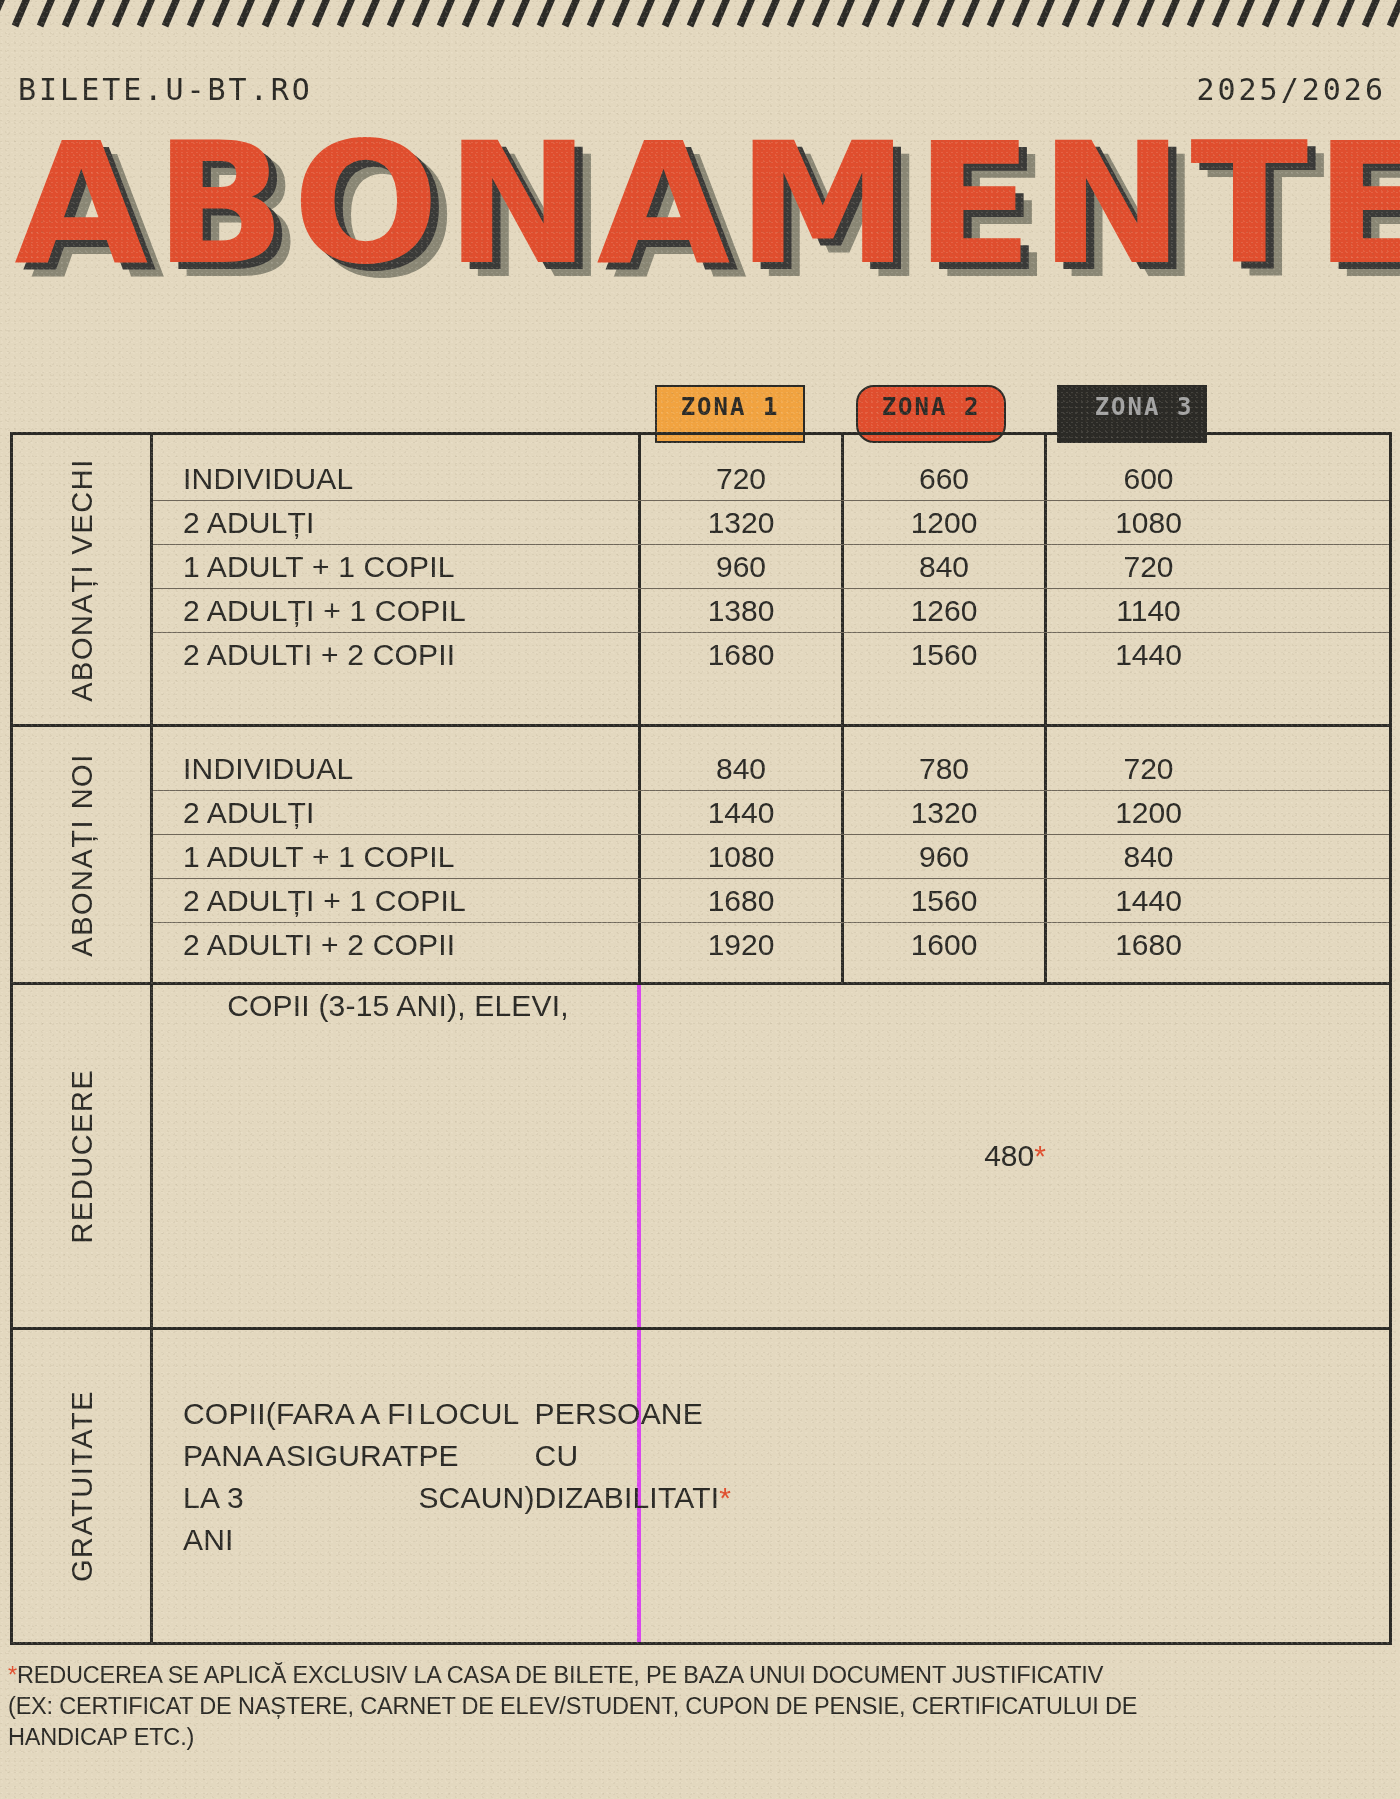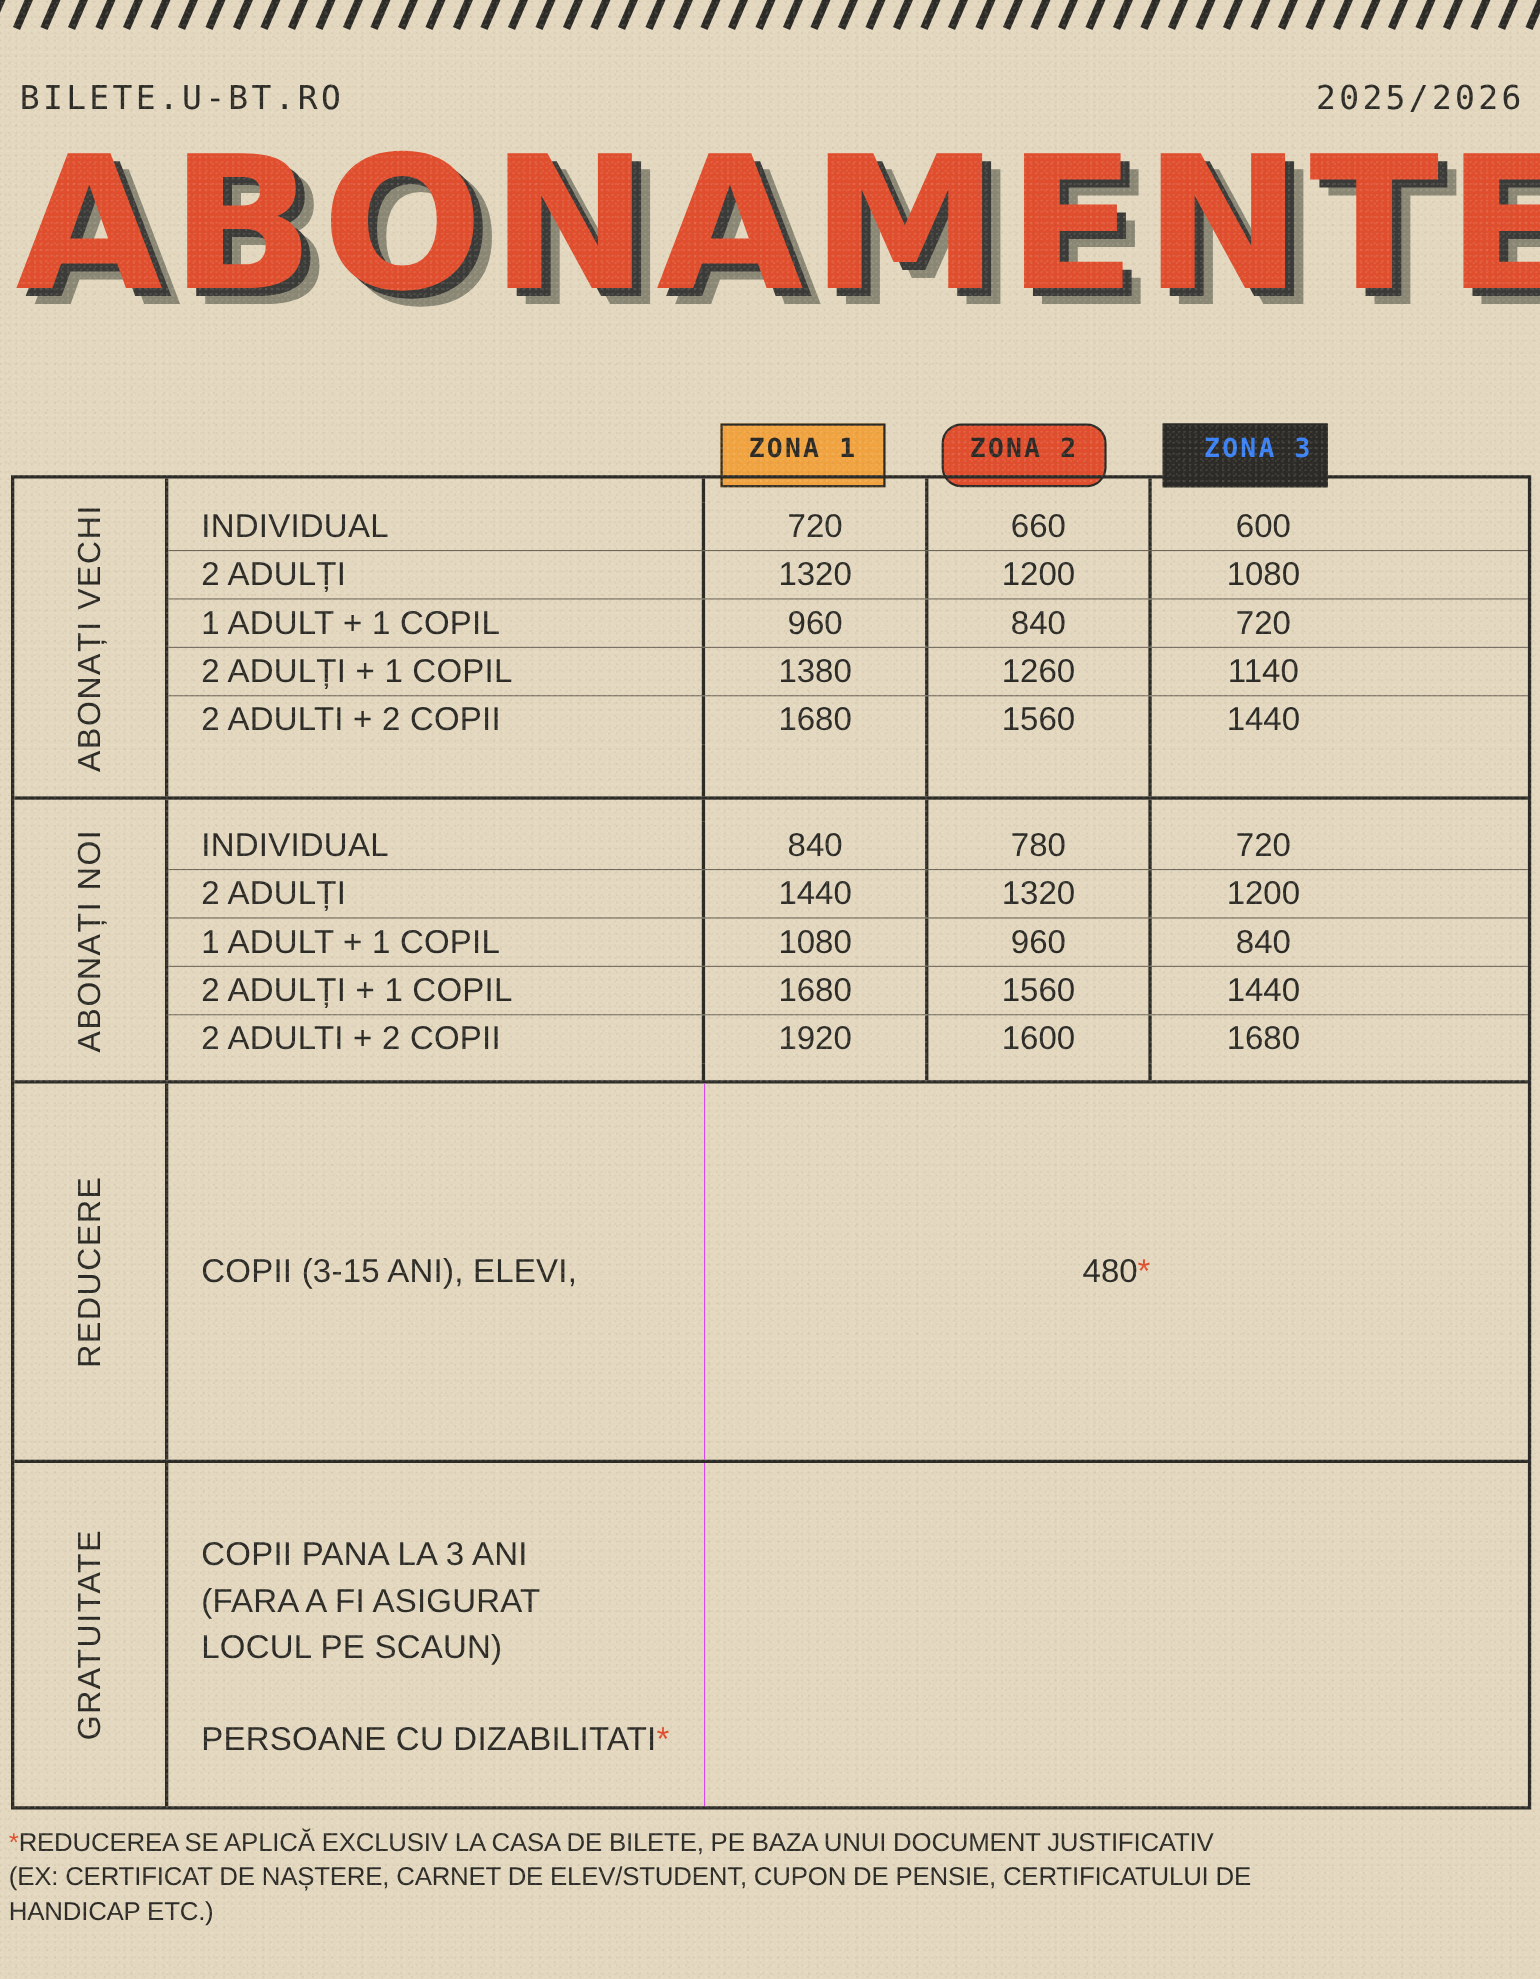--- a/index.html
+++ b/index.html
@@ -179,24 +179,24 @@
   .toppad > div:last-child { border-right: none; }
 
   
   .wide-body {
     flex: 1 1 auto;
     display: flex;
   }
   .wide-text {
     flex: 0 0 488px;
     width: 488px;
-    border-right: 1px solid #d946ef;
+    border-right: 4px solid #d946ef;
     padding: 0 24px 0 30px;
     display: flex;
-    flex-direction: column;
+    flex-direction: row;
     justify-content: center;
   }
   .wide-text.topalign { justify-content: flex-start; padding-top: 63px; }
   .wide-text p {
     font-size: 30px;
     line-height: 42px;
     letter-spacing: .2px;
   }
   .wide-text .gap { height: 42px; }
 
@@ -297,21 +297,21 @@
   <svg width="1420" height="190" viewBox="0 0 1420 190" xmlns="http://www.w3.org/2000/svg">
     <text id="title-shadow2" x="22" y="150" font-family="DejaVu Sans, sans-serif" font-size="168" font-weight="bold" letter-spacing="6" fill="#8a8775" transform="scale(1.03,1)">ABONAMENTE</text>
     <text id="title-shadow1" x="14" y="143" font-family="DejaVu Sans, sans-serif" font-size="168" font-weight="bold" letter-spacing="6" fill="#3a3a38" transform="scale(1.03,1)">ABONAMENTE</text>
     <text id="title-main" x="6" y="136" font-family="DejaVu Sans, sans-serif" font-size="168" font-weight="bold" letter-spacing="6" fill="#e04e2e" transform="scale(1.03,1)">ABONAMENTE</text>
   </svg>
 </div>
 
 <div class="zone-badges">
   <div class="zone-badge" id="zone-badge-1" style="background: rgb(241, 163, 64); color: rgb(43, 42, 38);">ZONA 1</div>
   <div class="zone-badge" id="zone-badge-2" style="background: rgb(224, 78, 46); color: rgb(43, 42, 38); border-radius: 18px;">ZONA 2</div>
-  <div class="zone-badge" id="zone-badge-3" style="background: rgb(43, 42, 38); color: #3b82f6; padding-left: 24px;">ZONA 3</div>
+  <div class="zone-badge" id="zone-badge-3" style="background: rgb(43, 42, 38); color: #a3a3a3; padding-left: 24px;">ZONA 3</div>
 </div>
 
 <div id="table">
 
   <div class="section" style="top:0; height:292px;">
     <div class="vlabel-cell">
       <div class="vlabel">ABONAȚI VECHI</div>
     </div>
     <div class="rows-area">
       <div class="toppad" style="height:22px;">

